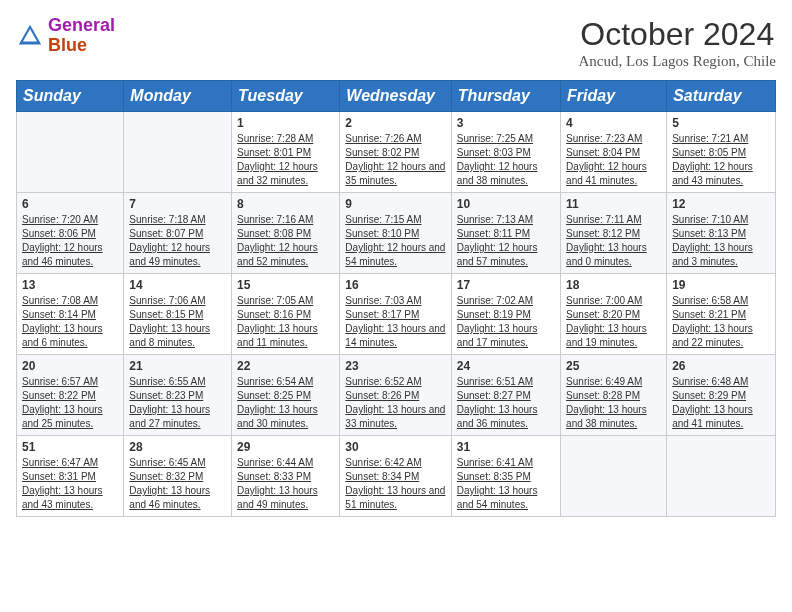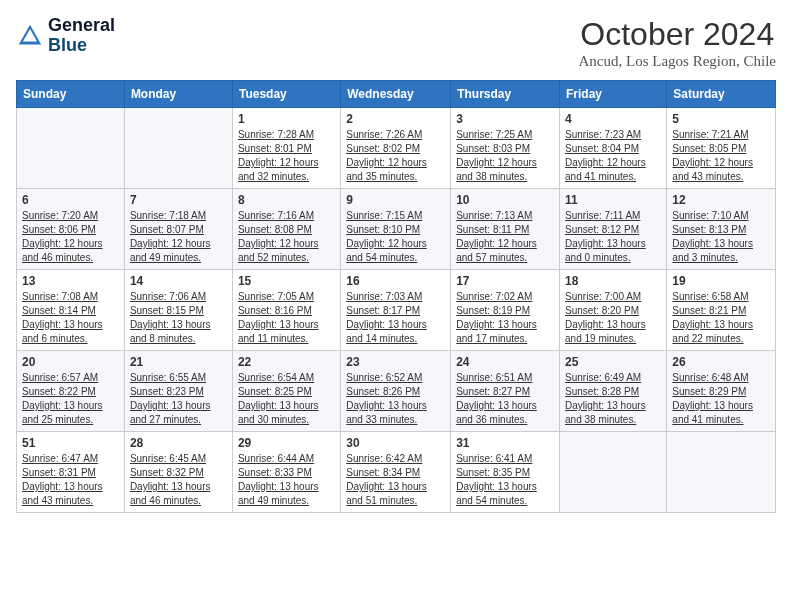--- a/index.html
+++ b/index.html
@@ -19,22 +19,22 @@
     .logo {
       display: flex;
       align-items: center;
       gap: 4px;
     }
     .logo-text {
       font-size: 18px;
       font-weight: bold;
       line-height: 1.1;
     }
-    .logo-general { color: #0f172a; }
-    .logo-blue { color: #0c4a6e; }
+    .logo-general { color: #a21caf; }
+    .logo-blue { color: #c2410c; }
     .logo-icon {
       width: 28px;
       height: 28px;
     }
     .title-block {
       text-align: center;
     }
     .month-year {
       font-size: 32px;
       font-weight: normal;
@@ -47,24 +47,25 @@
     }
     table {
       width: 100%;
       border-collapse: collapse;
       font-size: 11px;
     }
     thead tr th {
       background-color: #2e74c0;
       color: #fff;
       padding: 6px 6px;
-      font-size: 12px;
+      font-size: 16px;
       font-weight: bold;
       text-align: left;
       border: 1px solid #2266a8;
+      font-style: italic;
     }
     tbody tr td {
       border: 1px solid #ccc;
       vertical-align: top;
       padding: 4px 5px;
       height: 80px;
       width: 113px;
       color: #333;
       background: #fff;
     }

